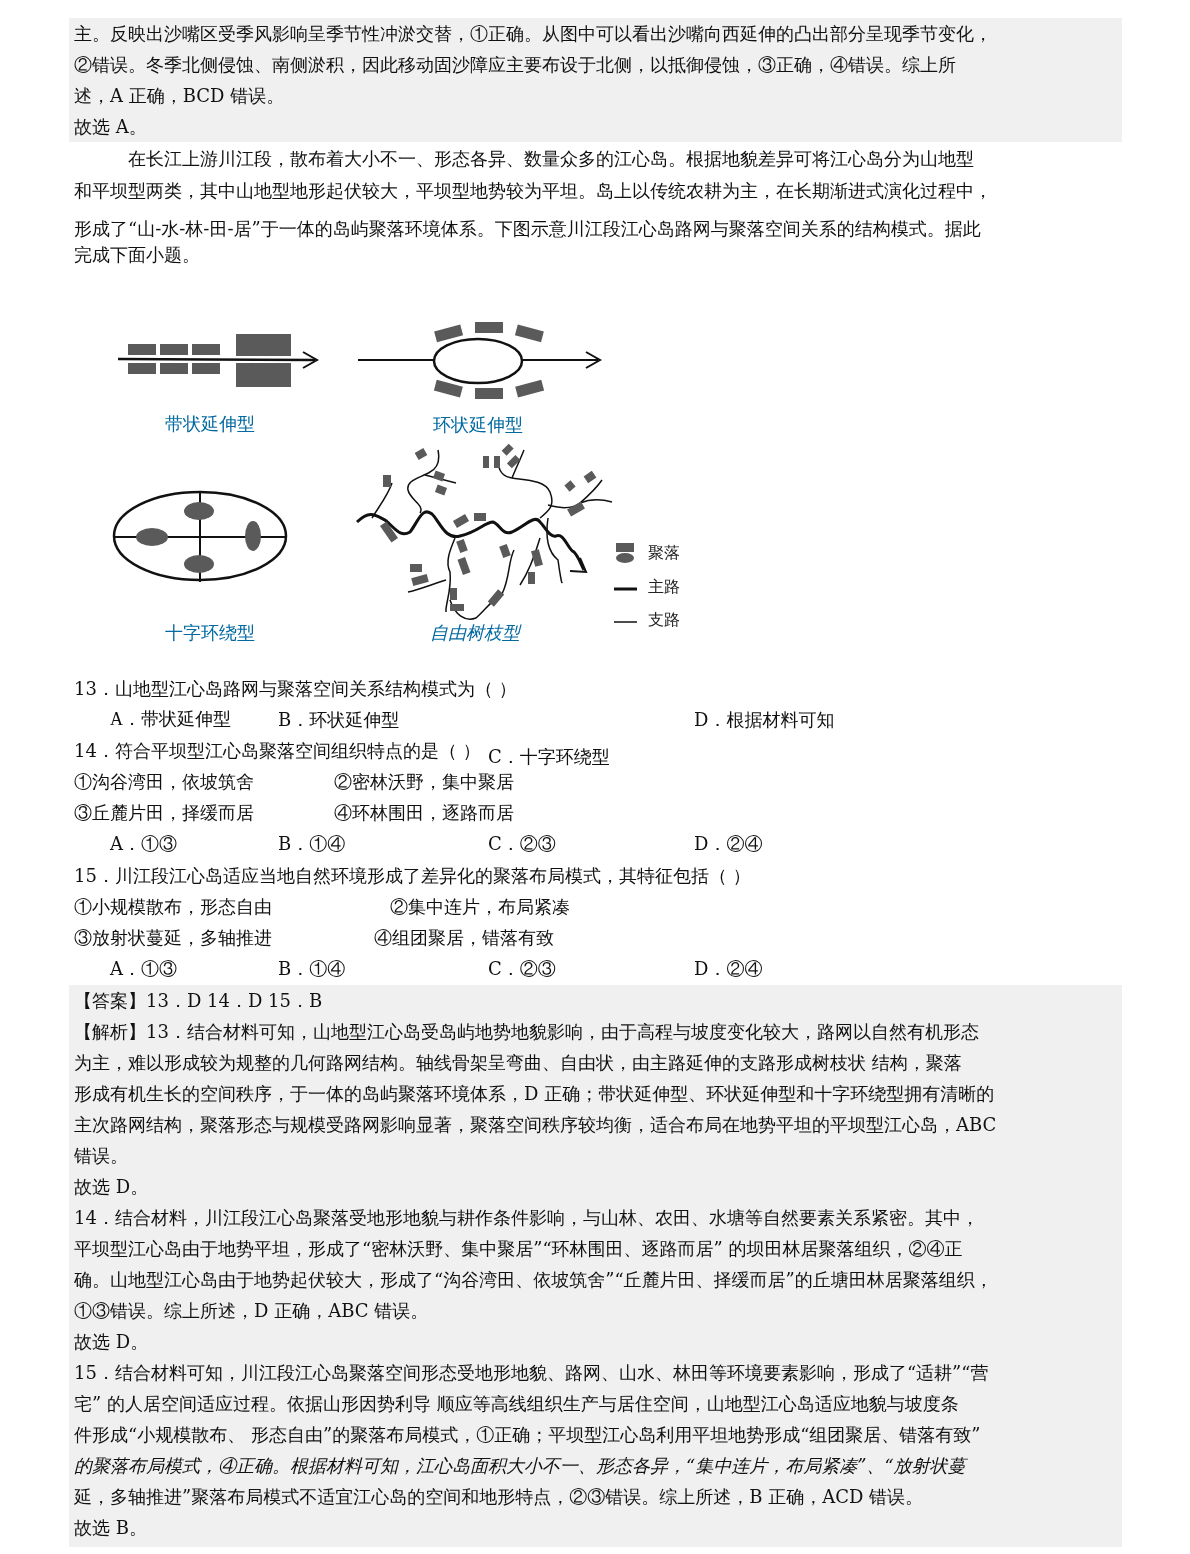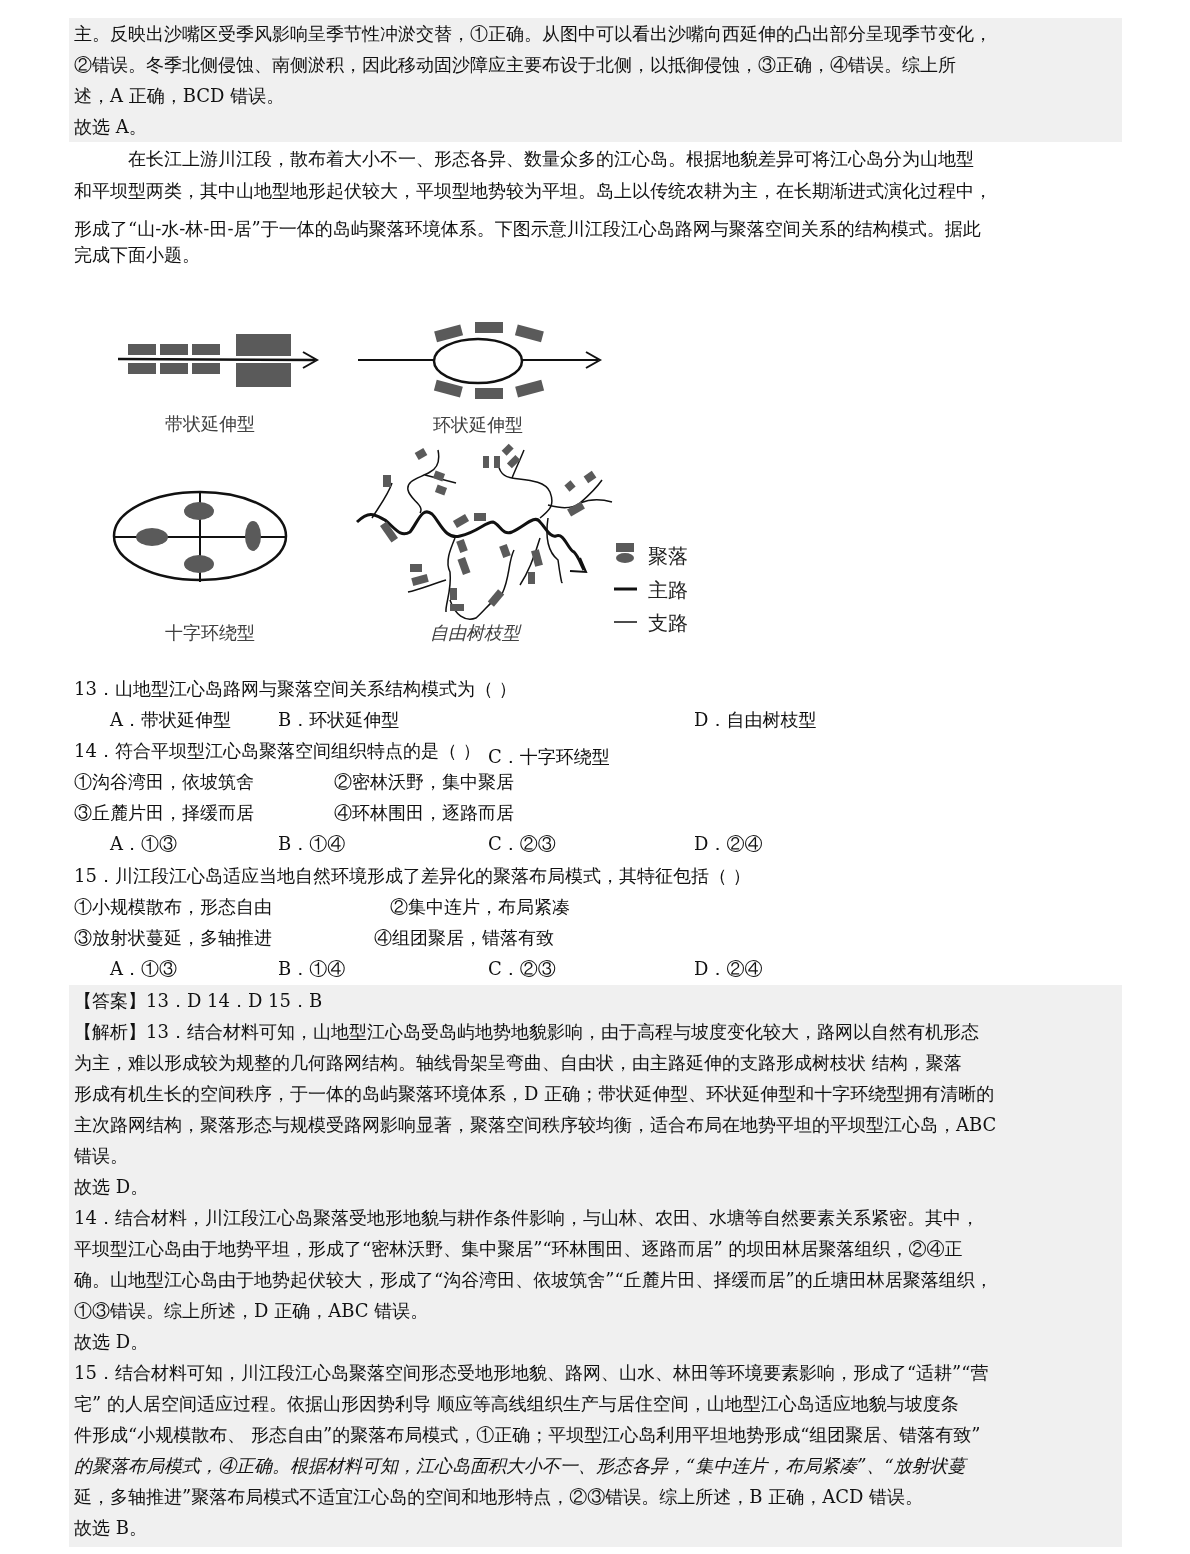--- a/index.html
+++ b/index.html
@@ -3,22 +3,22 @@
 <meta charset="utf-8">
 <style>
   html, body { margin: 0; padding: 0; background: #ffffff; }
   body { width: 1190px; height: 1554px; position: relative; overflow: hidden;
          font-family: "DejaVu Serif", "Liberation Serif", serif; color: #111; }
   .gray { position: absolute; left: 69px; width: 1053px; background: #f0f0f0; }
   .line { position: absolute; left: 74px; font-size: 18px; line-height: 31px; white-space: nowrap; }
   .kai { font-family: "DejaVu Serif", "Liberation Serif", serif; }
   .opt { position: absolute; font-size: 18px; line-height: 31px; white-space: nowrap; }
   #figure { position: absolute; left: 100px; top: 300px; width: 620px; height: 350px; }
-  .cap { position: absolute; font-family: "DejaVu Sans", "Liberation Sans", sans-serif; font-size: 18px; color: #404040; }
-  .leg { position: absolute; font-family: Liberation Serif, serif; font-size: 20px; color: #222; }
+  .cap { position: absolute; font-family: "DejaVu Sans", "Liberation Sans", sans-serif; font-size: 18px; color: #0369a1; }
+  .leg { position: absolute; font-family: Liberation Serif, serif; font-size: 16px; color: #222; }
 </style>
 </head>
 <body>
 
 <div class="gray" style="top:18px;height:124px;"></div>
 <div class="line" style="top:18px;">主。反映出沙嘴区受季风影响呈季节性冲淤交替，①正确。从图中可以看出沙嘴向西延伸的凸出部分呈现季节变化，</div>
 <div class="line" style="top:49px;">②错误。冬季北侧侵蚀、南侧淤积，因此移动固沙障应主要布设于北侧，以抵御侵蚀，③正确，④错误。综上所</div>
 <div class="line" style="top:80px;">述，A 正确，BCD 错误。</div>
 <div class="line" style="top:111px;">故选 A。</div>
 
@@ -120,24 +120,24 @@
   <div class="cap" style="left:65px;top:112px;">带状延伸型</div>
   <div class="cap" style="left:333px;top:113px;">环状延伸型</div>
   <div class="cap" style="left:65px;top:321px;">十字环绕型</div>
   <div class="cap" style="left:330px;top:321px;font-style:italic;">自由树枝型</div>
   <div class="leg" style="left:548px;top:243px;">聚落</div>
   <div class="leg" style="left:548px;top:277px;">主路</div>
   <div class="leg" style="left:548px;top:310px;">支路</div>
 </div>
 
 <div class="line" style="top:673px;">13．山地型江心岛路网与聚落空间关系结构模式为（    ）</div>
-<div class="opt" style="top:704px;left:110px;">A．带状延伸型</div>
+<div class="opt" style="top:704px;left:110px;font-family:Liberation Serif, serif;">A．带状延伸型</div>
 <div class="opt" style="top:704px;left:278px;">B．环状延伸型</div>
 <div class="opt" style="top:704px;left:488px;margin-top:37px;">C．十字环绕型</div>
-<div class="opt" style="top:704px;left:694px;">D．自由树枝型</div>
+<div class="opt" style="top:704px;left:694px;">D．根据材料可知</div>
 
 <div class="line" style="top:735px;">14．符合平坝型江心岛聚落空间组织特点的是（    ）</div>
 <div class="opt" style="top:766px;left:74px;">①沟谷湾田，依坡筑舍</div>
 <div class="opt" style="top:766px;left:334px;">②密林沃野，集中聚居</div>
 <div class="opt" style="top:797px;left:74px;">③丘麓片田，择缓而居</div>
 <div class="opt" style="top:797px;left:334px;">④环林围田，逐路而居</div>
 <div class="opt" style="top:828px;left:110px;">A．①③</div>
 <div class="opt" style="top:828px;left:278px;">B．①④</div>
 <div class="opt" style="top:828px;left:488px;">C．②③</div>
 <div class="opt" style="top:828px;left:694px;">D．②④</div>

